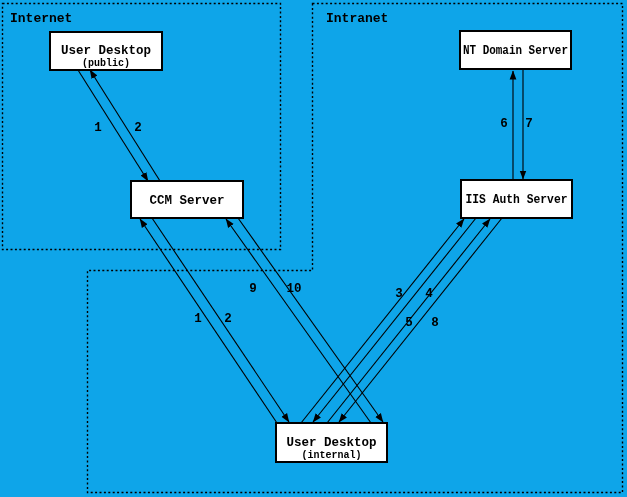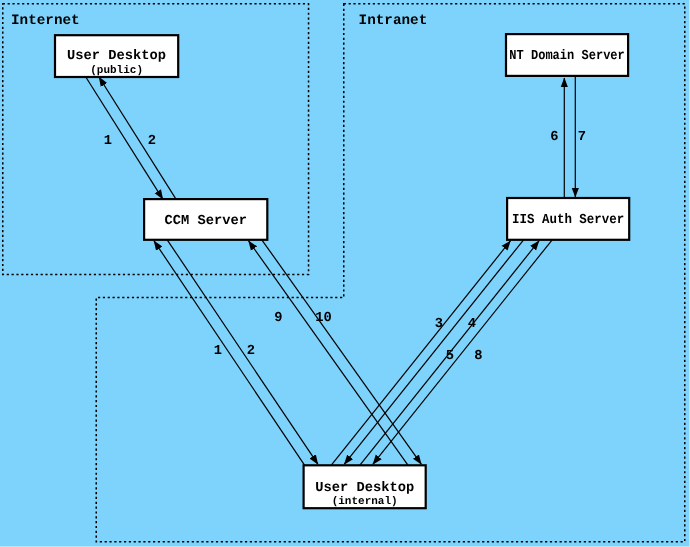--- a/index.html
+++ b/index.html
@@ -4,21 +4,21 @@
 <style>
   html, body {
     margin: 0;
     padding: 0;
     background: #ffffff;
   }
   #stage {
     position: relative;
     width: 627px;
     height: 497px;
-    background: #7dd3fc;
+    background: #0ea5e9;
     font-family: "Liberation Mono", "DejaVu Sans Mono", monospace;
   }
   svg { display: block; }
   .zone-outline {
     fill: none;
     stroke: #000000;
     stroke-width: 1.4;
     stroke-dasharray: 2 2.4;
   }
   .node-box {

